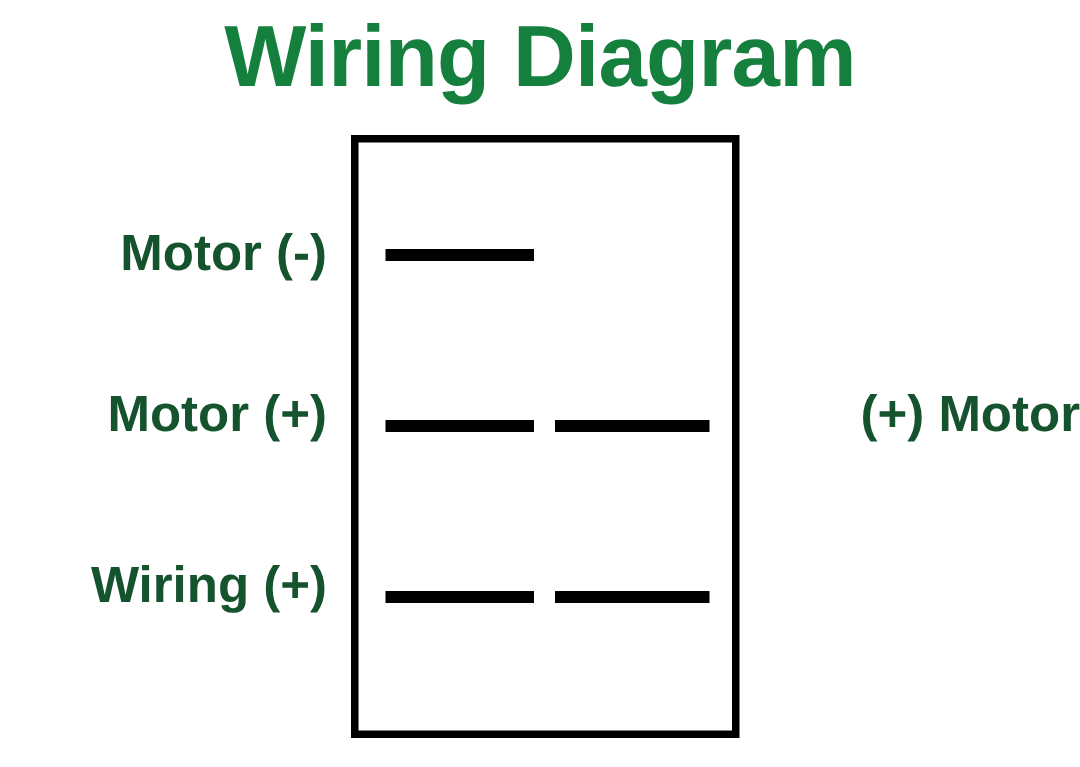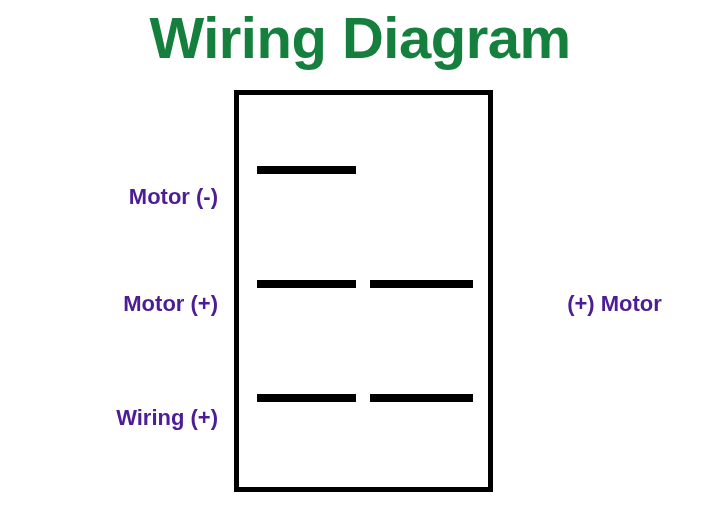--- a/index.html
+++ b/index.html
@@ -53,36 +53,35 @@
   .bar-left  { left: 257px; width: 99px; }
   .bar-right { left: 370px; width: 103px; }
 
   .row1 { top: 166px; }
   .row2 { top: 280px; }
   .row3 { top: 394px; }
 
   
   .side-label {
     position: absolute;
-    font-size: 22px;
+    font-size: 34px;
     font-weight: bold;
     line-height: 40px;
-    color: #4c1d95;
+    color: #14532d;
     white-space: nowrap;
-    margin-top: 28px;
   }
   .label-left {
     left: 0;
     width: 218px;
     text-align: right;
   }
   .label-right {
     left: 509px;
     width: 211px;
-    text-align: center;
+    text-align: right;
   }
   .lrow1 { top: 149px; }
   .lrow2 { top: 256px; }
   .lrow3 { top: 370px; }
 </style>
 </head>
 <body>
 
 <div id="canvas">
 

